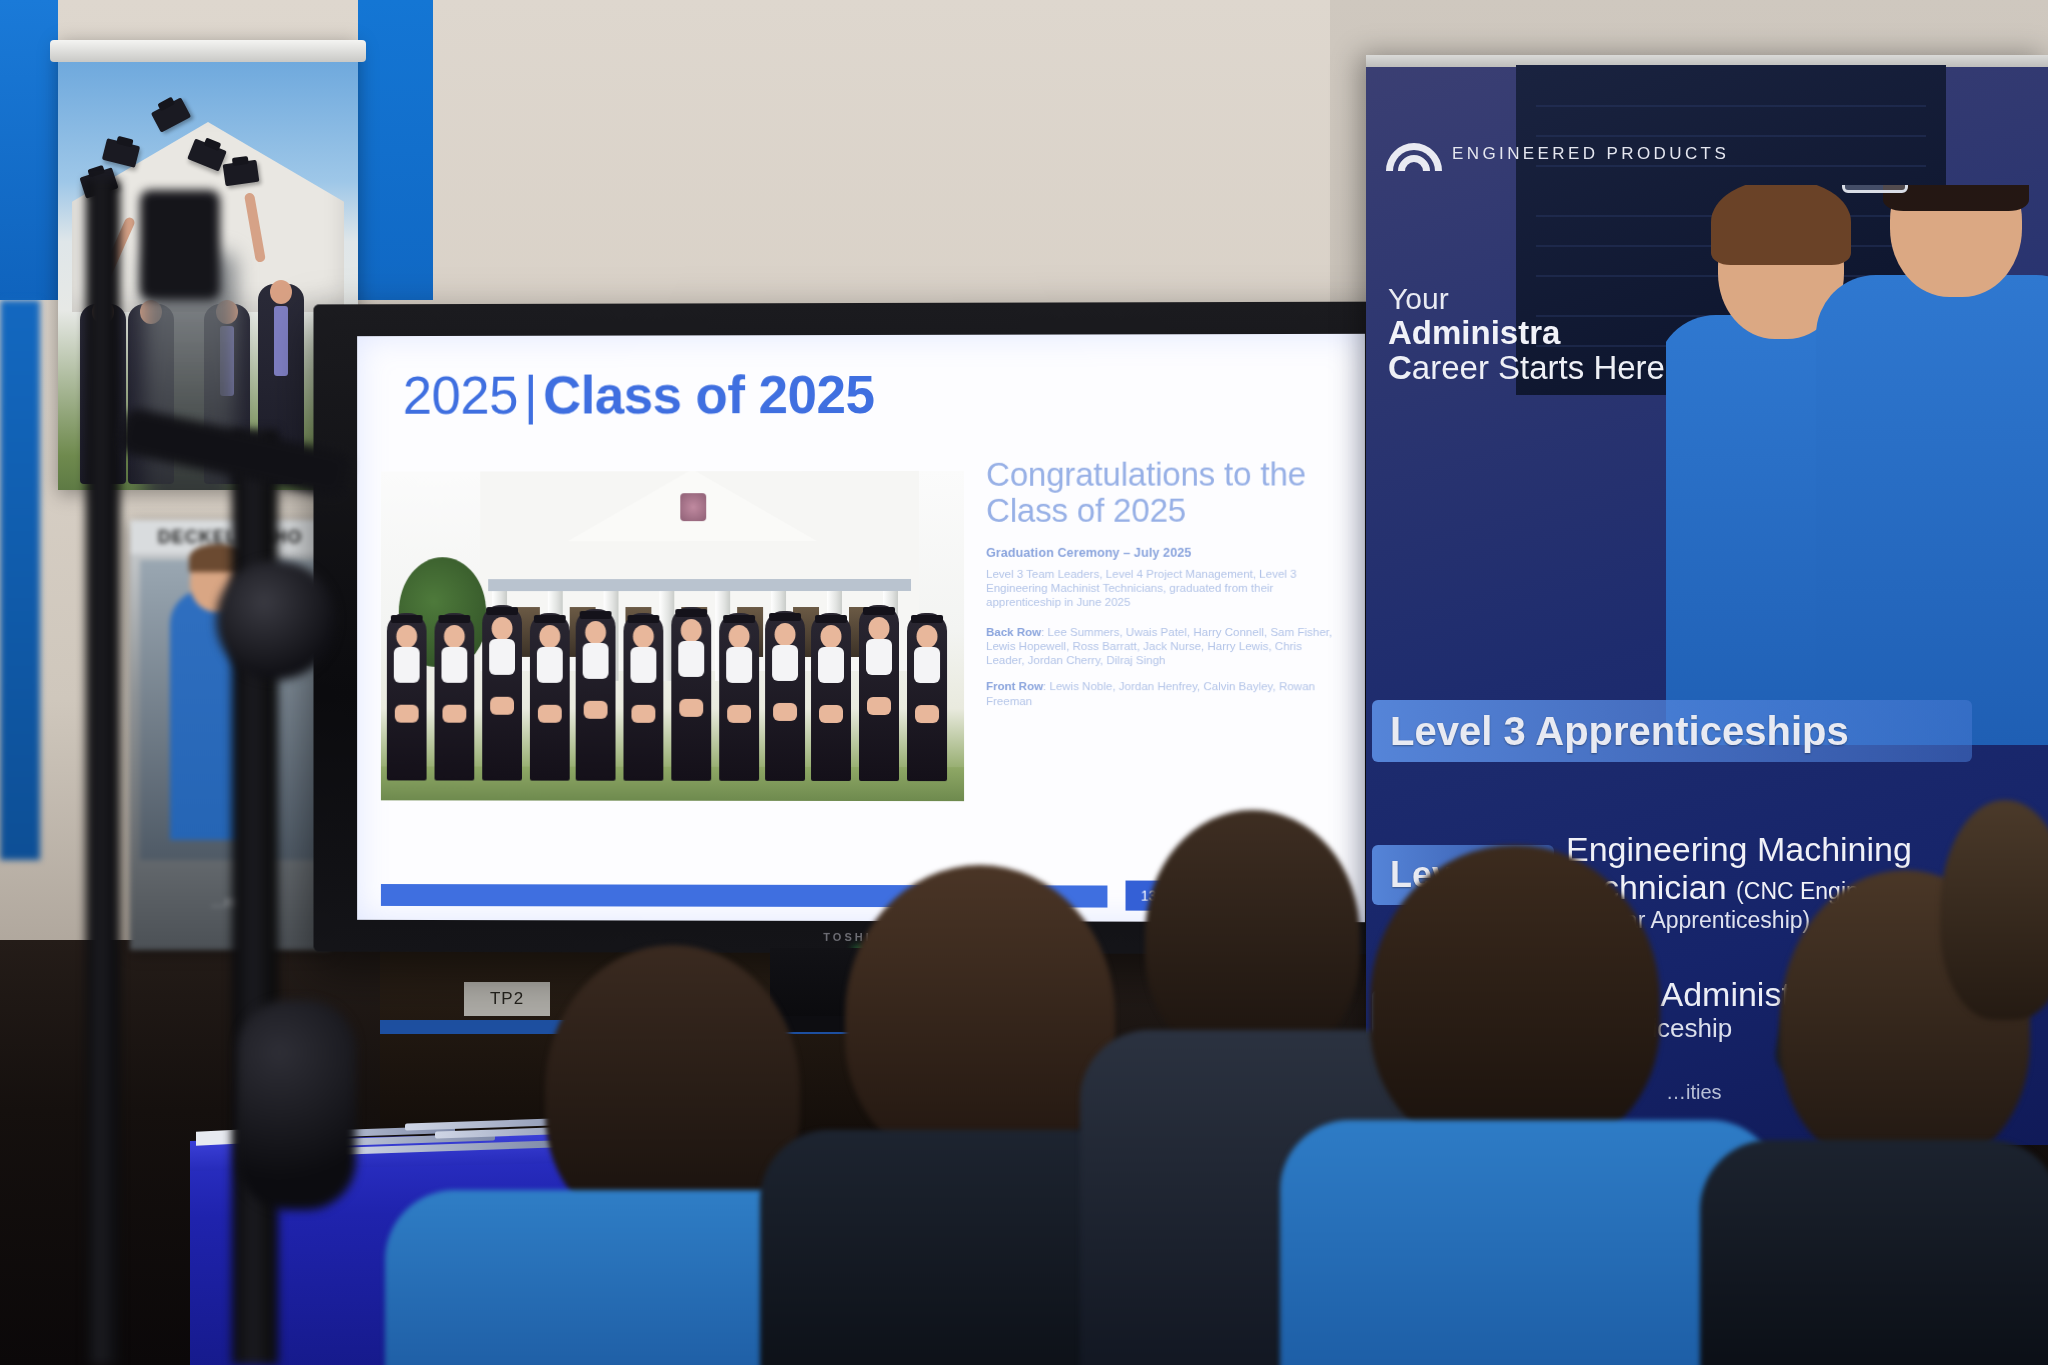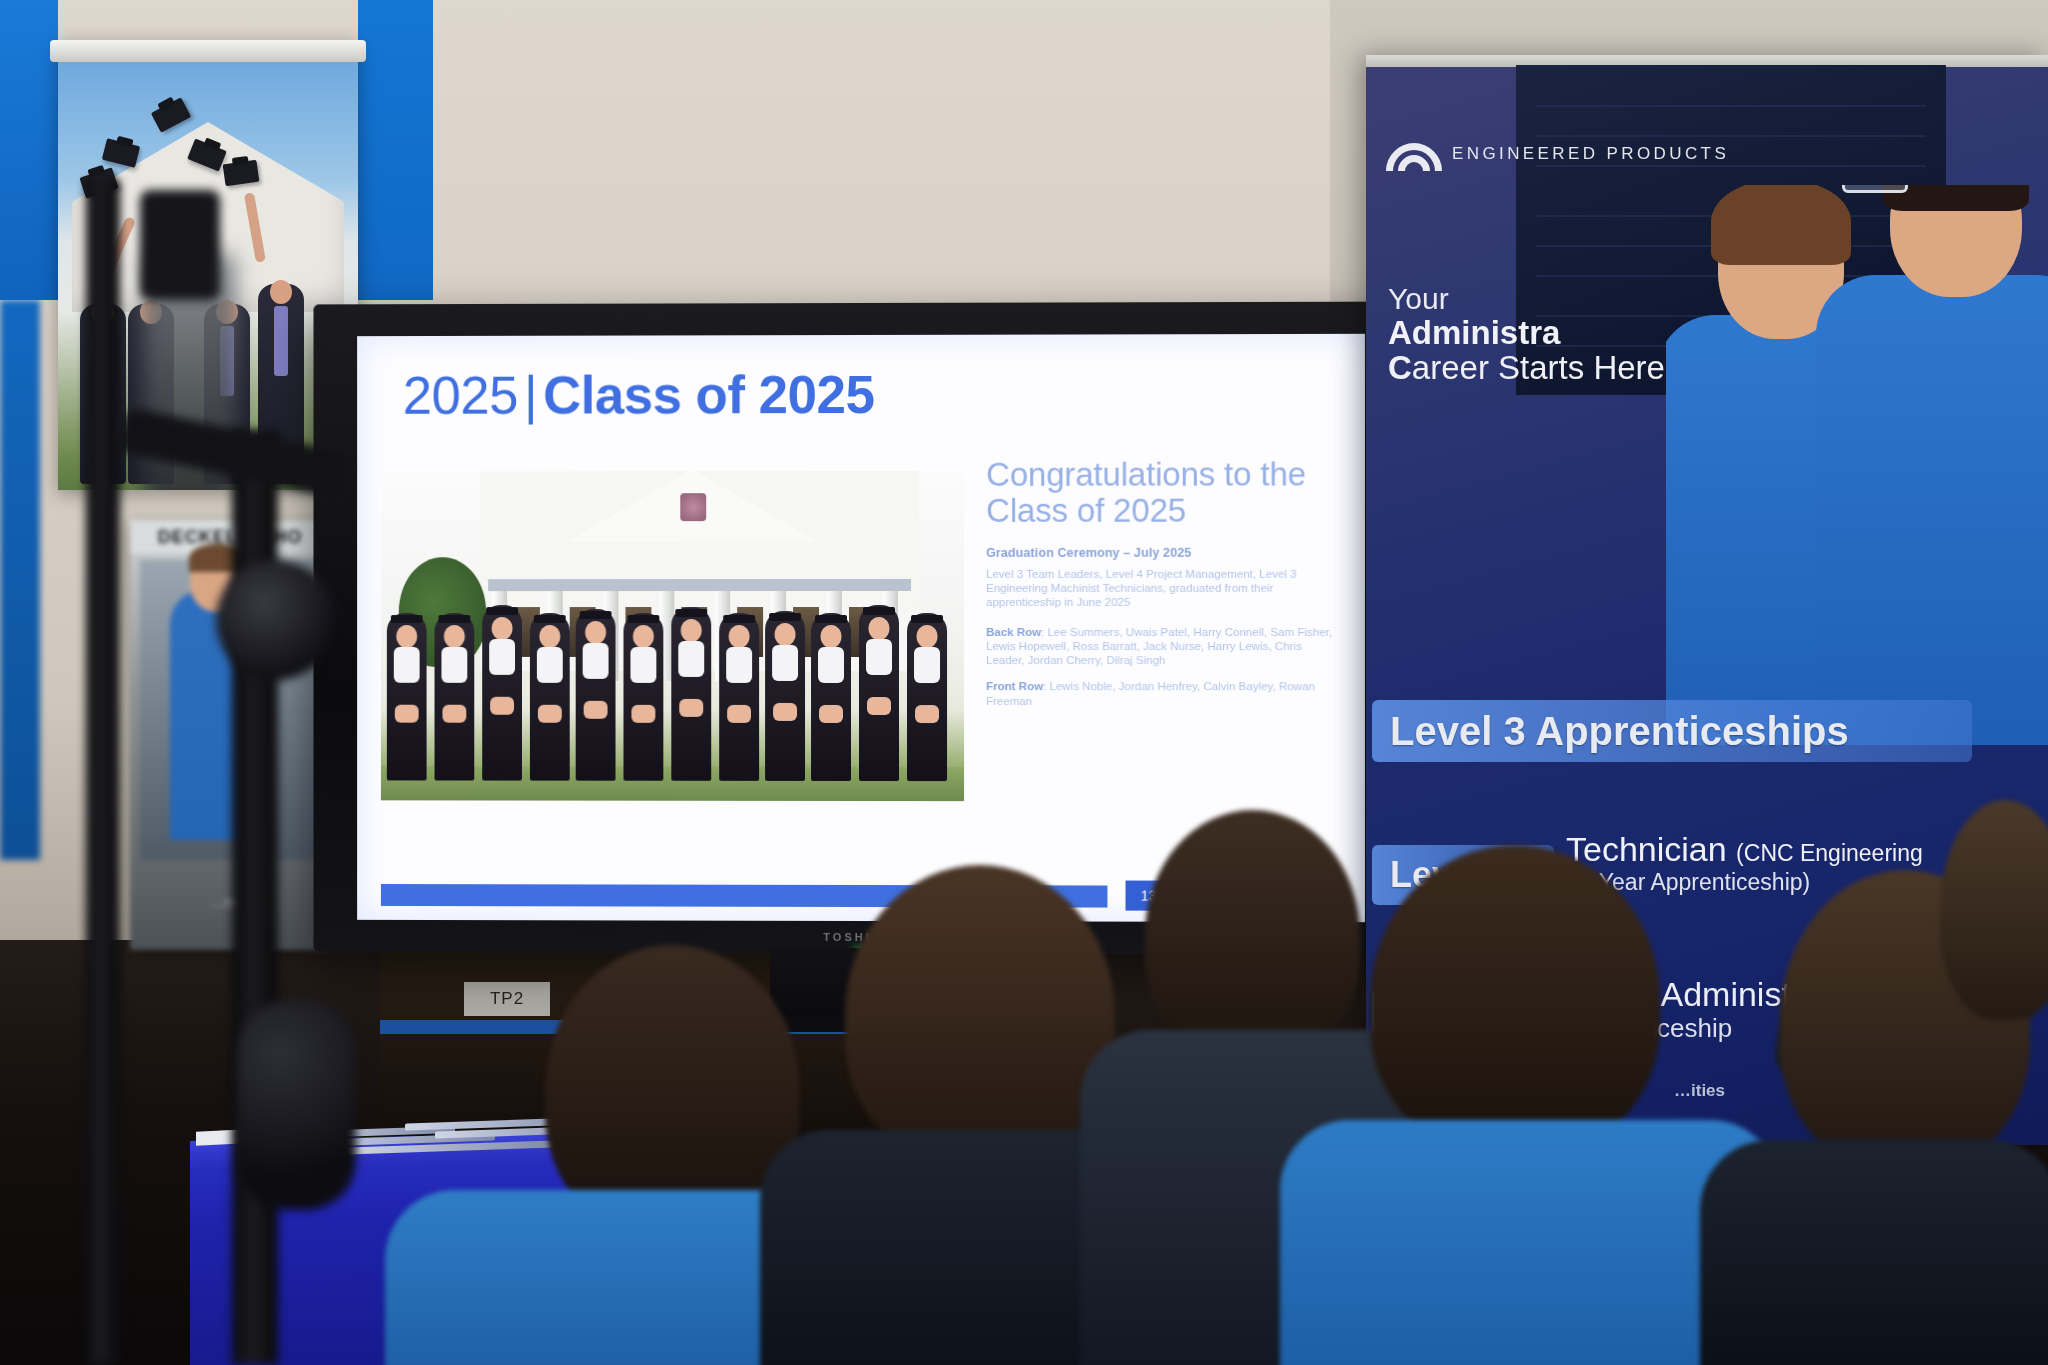--- a/index.html
+++ b/index.html
@@ -390,21 +390,21 @@
   .rb-course .c2 { font-size:34px; }
   .rb-course .c2 small { font-size:23px; }
   .rb-course .c3 { font-size:23px; color:#dfe2ee; margin-top:2px; }
   .rb-course2 {
     position:absolute; left:200px; top:920px; width:470px;
     color:#eceef6; line-height:1.15;
   }
   .rb-course2 .d1 { font-size:34px; }
   .rb-course2 .d2 { font-size:26px; color:#dbdfec; }
   .rb-foot {
-    position:absolute; left:308px; top:1026px; font-size:17px; color:#b9c0d6;font-weight:bold;
+    position:absolute; left:300px; top:1026px; font-size:20px; color:#b9c0d6;
   }
 
   
   .head-fg { position:absolute; border-radius:50% 50% 42% 42%; }
   .body-fg { position:absolute; border-radius:70px 70px 0 0; }
 
   .h1 { left:545px; top:945px; width:255px; height:290px;
         background:linear-gradient(180deg,#3a2a20,#17100c); }
   .b1 { left:385px; top:1190px; width:560px; height:180px;
         background:linear-gradient(180deg,#2f7ec6,#1f5fa6); }
@@ -712,20 +712,21 @@
       <div class="worker" style="left:150px;bottom:0;width:280px;height:470px;">
         <div class="head" style="width:132px;height:152px;top:-130px;"></div>
         <div class="hair" style="width:146px;height:80px;top:-144px;background:#241713;"></div>
         <div class="glasses" style="left:26px;top:-96px;"></div>
       </div>
     </div>
 
     <div class="pill pill-l3a">Level 3 Apprenticeships</div>
     <div class="pill pill-l3">Level 3</div>
     <div class="rb-course">
+      <div class="c1">Engineering Machining</div>
       <div class="c2"><span>Technician</span> <small>(CNC Engineering</small></div>
       <div class="c3">- 4 Year Apprenticeship)</div>
     </div>
 
     <div class="pill pill-l2">Level</div>
     <div class="rb-course2">
       <div class="d1">…ess Administra…</div>
       <div class="d2">…prenticeship</div>
     </div>
     <div class="rb-foot">…ities</div>

